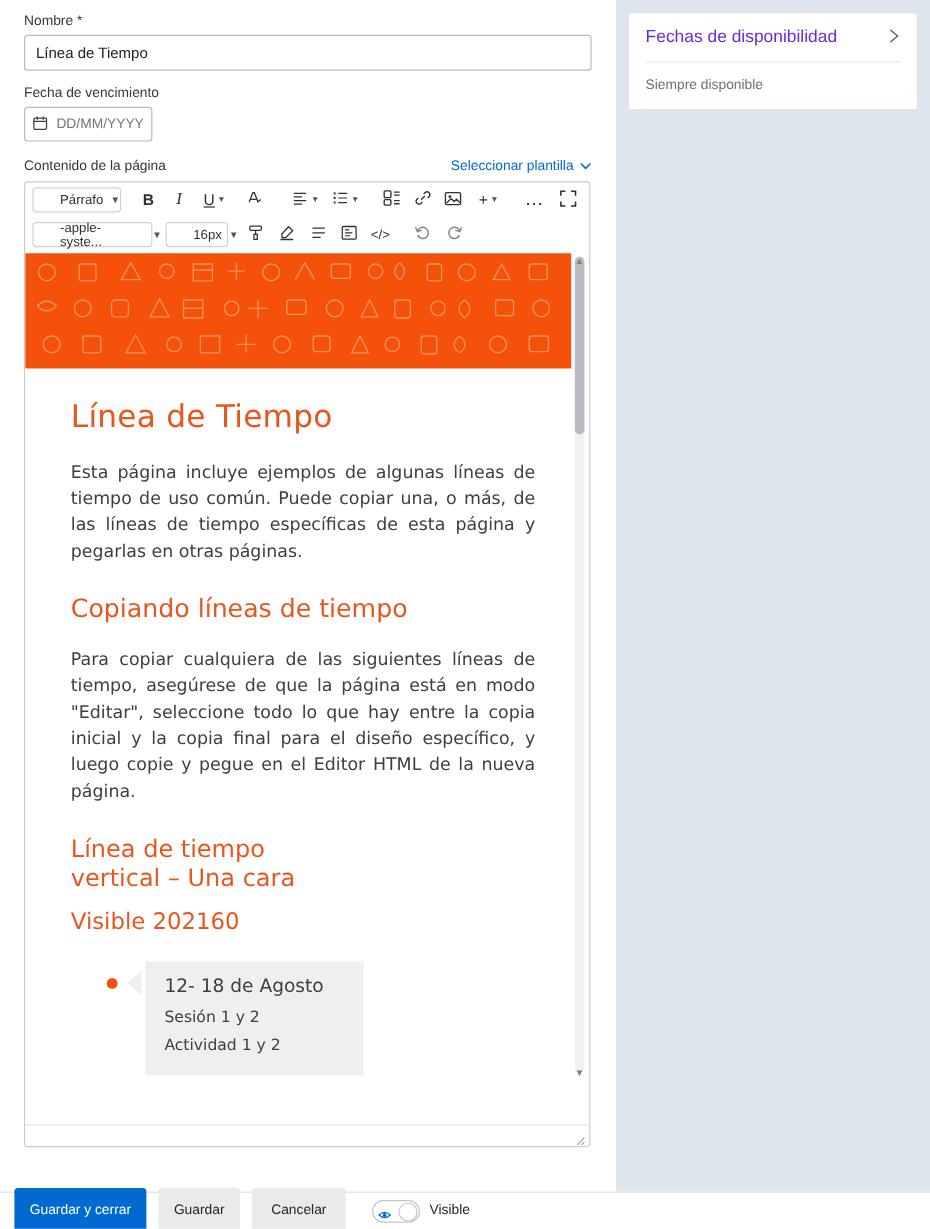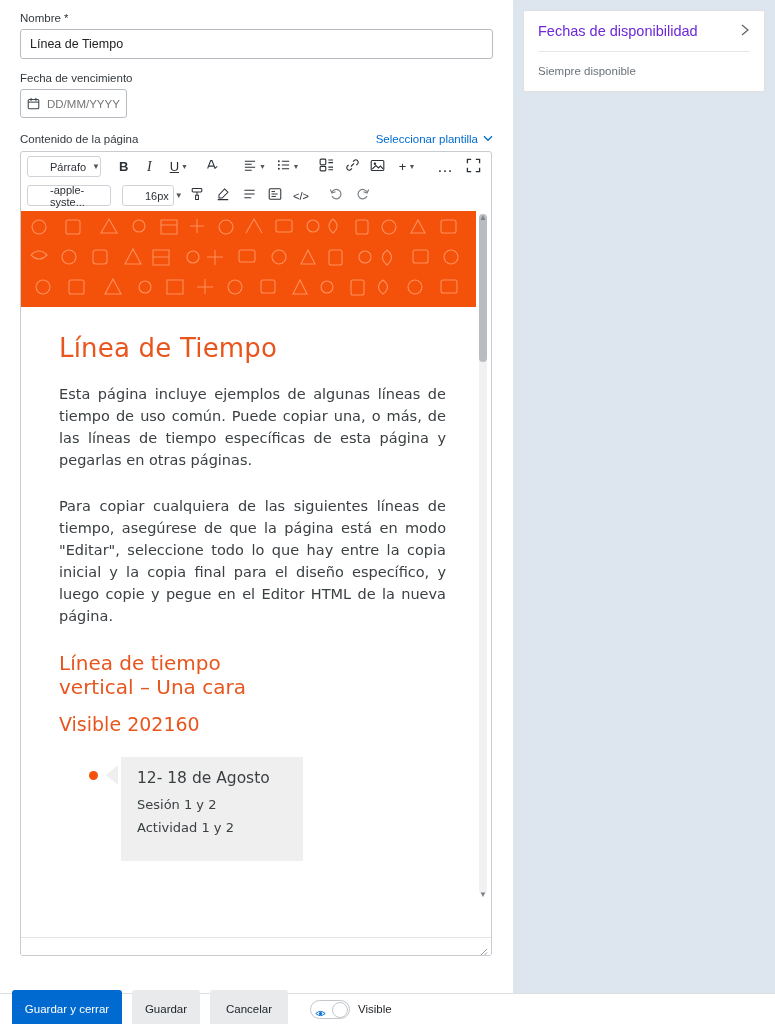--- a/index.html
+++ b/index.html
@@ -119,21 +119,21 @@
   .toolbar-row.r1 { border-bottom: 0; }
   .tb-sel {
     display: flex; align-items: center; justify-content: space-between;
     border: 1px solid #cfd3d7; border-radius: 3px;
     height: 21px; font-size: 11px; color: #2c3136;
     padding: 0 22px; background: #fff;
     cursor: pointer;
   }
   .tb-sel .cv { font-size: 8px; color: #555; margin-left: 6px; }
   .sel-para { width: 74px; }
-  .sel-font { width: 84px; gap: 36px; }
+  .sel-font { width: 100px; gap: 36px; }
   .sel-size { width: 52px; }
   .tb-btn {
     width: 24px; height: 22px;
     display: flex; align-items: center; justify-content: center;
     font-size: 13px; color: #2c3136; cursor: pointer;
     border-radius: 2px;
     position: relative;
   }
   .tb-btn.wide { width: 32px; }
   .tb-btn .mini-caret { font-size: 7px; margin-left: 2px; color: #555; }
@@ -565,20 +565,21 @@
                   <path d="M362 69 q9 7 0 14 q-9 -7 0 -14"></path>
                 <circle cx="394" cy="76" r="7"></circle>
                   <rect x="420" y="69" width="16" height="13" rx="2"></rect>
               </g>
             </svg>
           </div>
 
           <div class="doc">
             <div class="h1">Línea de Tiempo</div>
             <div class="p">Esta página incluye ejemplos de algunas líneas de tiempo de uso común. Puede copiar una, o más, de las líneas de tiempo específicas de esta página y pegarlas en otras páginas.</div>
+            <div class="h2">Copiando líneas de tiempo</div>
             <div class="p">Para copiar cualquiera de las siguientes líneas de tiempo, asegúrese de que la página está en modo "Editar", seleccione todo lo que hay entre la copia inicial y la copia final para el diseño específico, y luego copie y pegue en el Editor HTML de la nueva página.</div>
             <div class="h2b">
               <span>Línea de tiempo</span><br>
               <span>vertical – Una cara</span>
             </div>
             <div class="h3">
               <span>Visible</span>
               <span class="plain">202160</span>
             </div>
 

